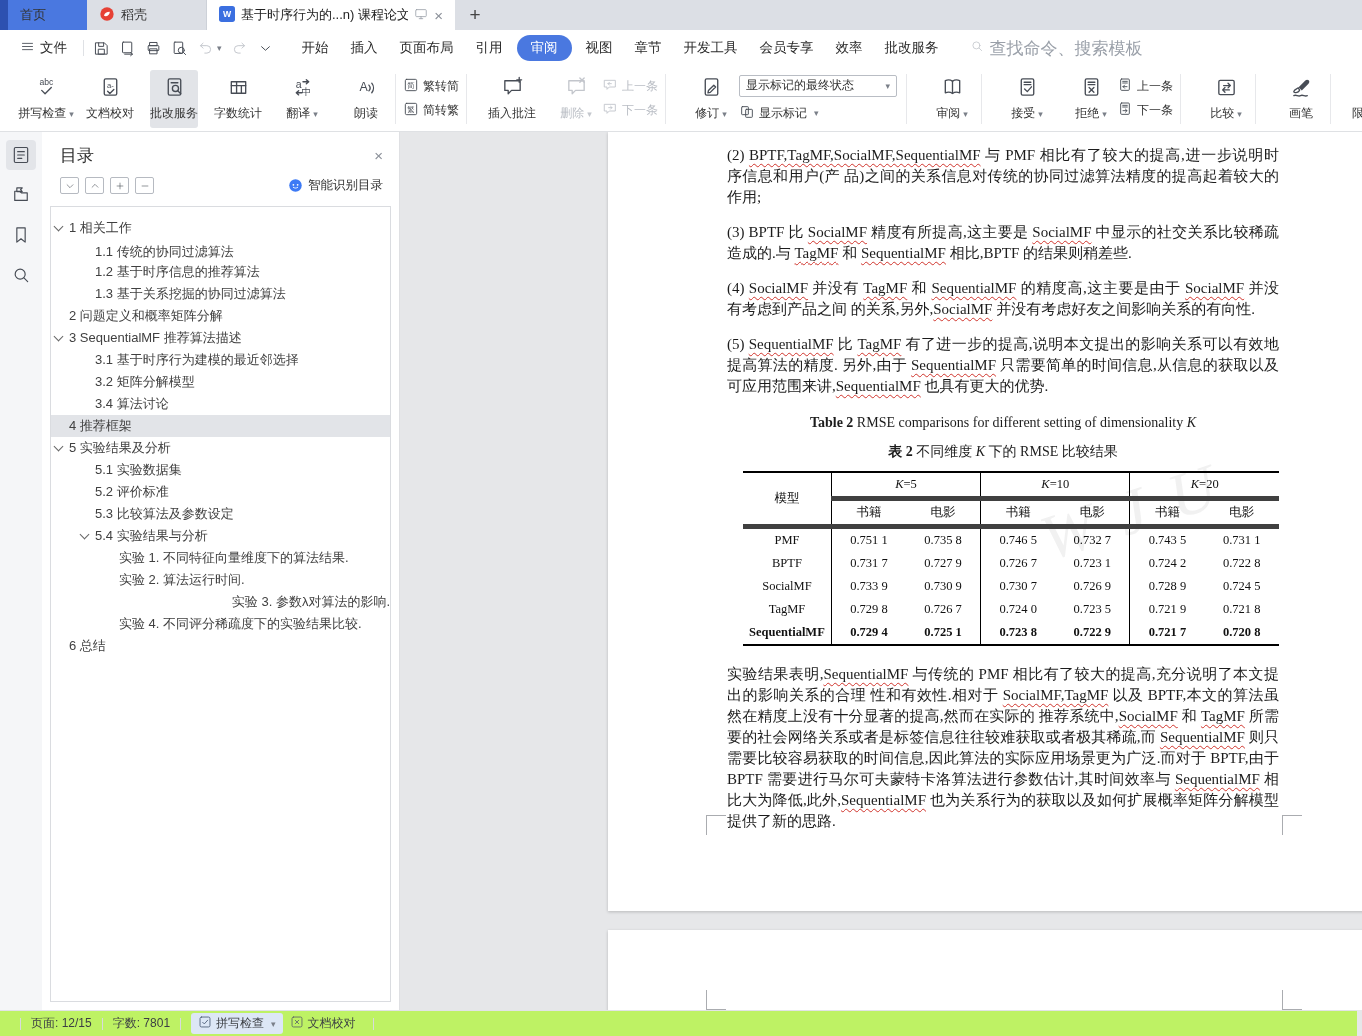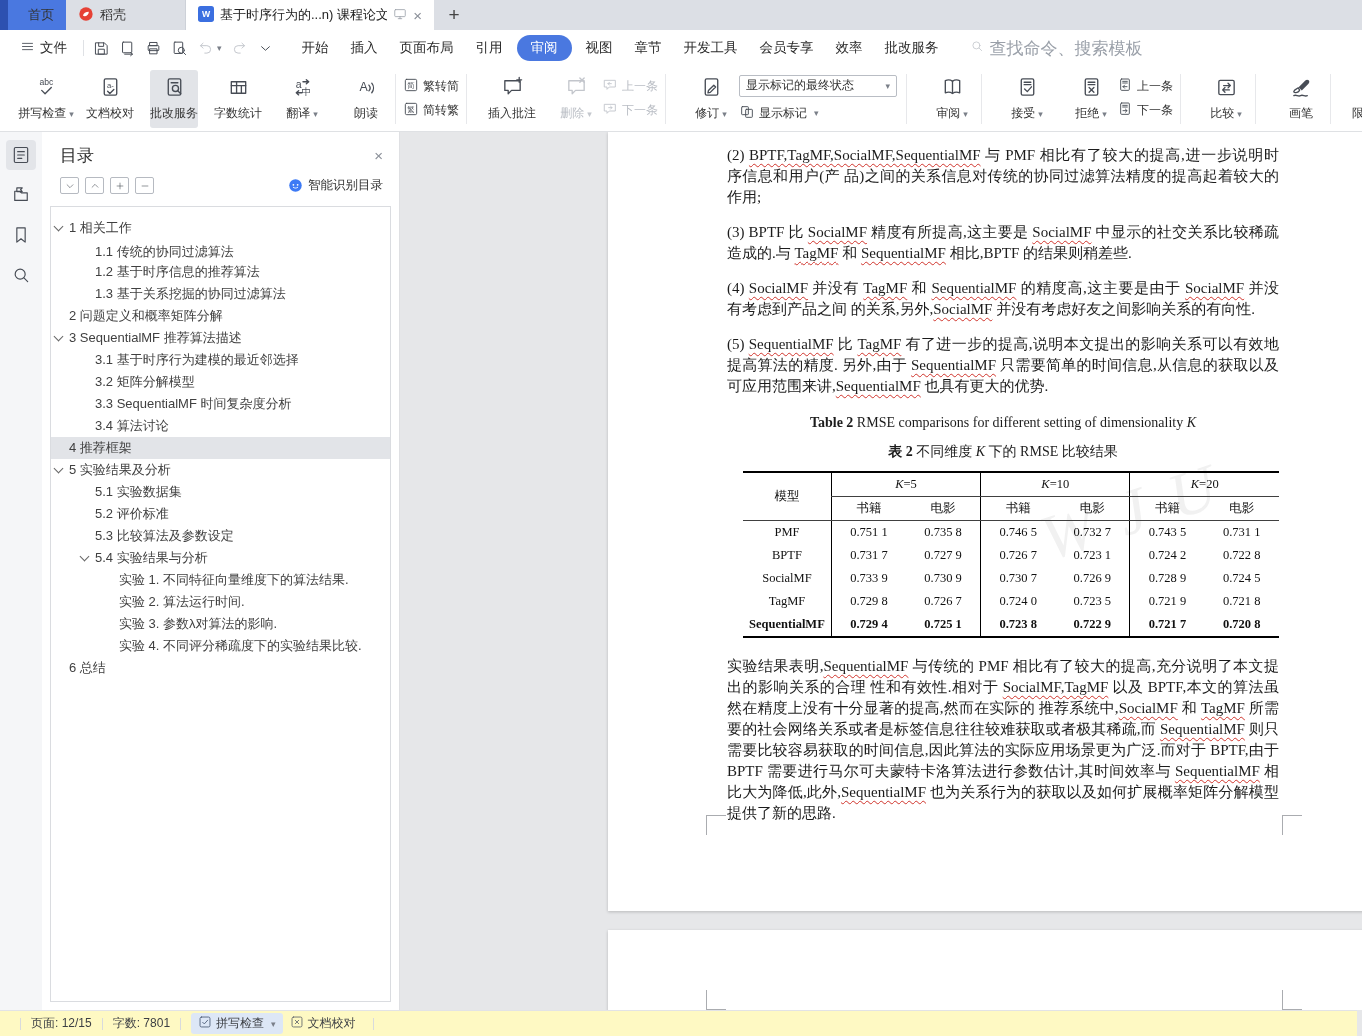--- a/index.html
+++ b/index.html
@@ -2,21 +2,21 @@
 <html><head>
 <meta charset="utf-8">
 <style>
   *{margin:0;padding:0;box-sizing:border-box;}
   html,body{width:1362px;height:1036px;overflow:hidden;}
   body{font-family:"Liberation Sans","DejaVu Sans",sans-serif;background:#e6e7e9;position:relative;font-size:13px;color:#333;}
 
   
   .titlebar{height:30px;background:#dcdfe5;display:flex;align-items:stretch;}
   .tb-edge{width:8px;background:#2d51b0;}
-  .tab-home{width:58px;background:#4a78e0;color:#fff;display:flex;align-items:center;justify-content:flex-end;font-size:13px;}
+  .tab-home{width:79px;background:#4a78e0;color:#fff;display:flex;align-items:center;justify-content:flex-start;font-size:13px;}
   .tab{display:flex;align-items:center;gap:6px;padding:0 12px;font-size:13px;color:#333;}
   .tab-store{width:120px;border-right:1px solid #cdd1d8;}
   .tab-doc{background:#fff;width:248px;}
   .tab-doc .ttl{flex:1;white-space:nowrap;overflow:hidden;font-size:13px;color:#222;}
   .tab-plus{width:40px;display:flex;align-items:center;justify-content:center;font-size:19px;color:#444;}
   .xclose{color:#8a8f98;font-size:15px;line-height:1;}
 
   
   .menubar{height:36px;background:#fff;display:flex;align-items:center;padding:0 10px;}
   .mfile{display:flex;align-items:center;gap:5px;font-size:13.5px;color:#2b2b2b;padding:0 10px;}
@@ -68,31 +68,31 @@
   .textcol{position:absolute;left:119px;top:13px;width:552px;font-family:"Liberation Serif","DejaVu Serif",serif;font-size:15px;line-height:21px;color:#1c1c1c;text-align:justify;}
   .para{margin-bottom:14px;}
   .err{text-decoration:underline wavy #d0342c 1px;text-underline-offset:3px;}
   .cap{text-align:center;font-size:14px;line-height:23px;margin-top:6px;}
   .capcn{margin-bottom:8px;}
   .bold{font-weight:bold;} .it{font-style:italic;}
   .tablewrap{margin-left:16px;margin-bottom:18px;}
   table.rmse{border-collapse:collapse;font-family:"Liberation Serif","DejaVu Serif",serif;font-size:12.5px;color:#111;border-top:2px solid #000;border-bottom:2px solid #000;table-layout:fixed;}
   table.rmse td,table.rmse th{font-weight:normal;text-align:center;padding:1px 0;height:17px;}
   table.rmse .gl{border-left:1px solid #000;}
-  table.rmse .hb{border-bottom:1px solid #404040;}
+  table.rmse .hb{border-bottom:5px solid #404040;}
   table.rmse tr.boldrow td{font-weight:bold;}
   .watermark{position:absolute;left:430px;top:340px;font-family:"Liberation Serif",serif;font-style:italic;font-size:64px;letter-spacing:26px;color:rgba(60,60,60,.07);transform:rotate(-18deg);pointer-events:none;}
   .mark{position:absolute;width:20px;height:20px;border-color:#aaacb0;}
   .mk-bl{border-top:1px solid #aaacb0;border-left:1px solid #aaacb0;}
   .mk-br{border-top:1px solid #aaacb0;border-left:1px solid #aaacb0;}
   .mk-tl{border-bottom:1px solid #aaacb0;border-left:1px solid #aaacb0;}
   .mk-tr{border-bottom:1px solid #aaacb0;border-left:1px solid #aaacb0;}
 
   
-  .statusbar{position:absolute;left:0;right:5px;bottom:0;height:26px;background:#fef9c3;border-top:1px solid #e2e3e6;display:flex;align-items:center;padding:0 10px;font-size:12px;color:#3c3f44;}
+  .statusbar{position:absolute;left:0;right:5px;bottom:0;height:26px;background:#bef264;border-top:1px solid #e2e3e6;display:flex;align-items:center;padding:0 10px;font-size:12px;color:#3c3f44;}
   .sdiv{width:1px;height:12px;background:#d8dadd;margin:0 10px;}
   .schip{display:flex;align-items:center;gap:4px;padding:2px 7px;border-radius:3px;}
   .schip.hl{background:#dde7f6;}
 </style>
 </head>
 <body>
 
 <div class="titlebar">
   <div class="tb-edge"></div>
   <div class="tab tab-home">
@@ -498,23 +498,20 @@
         <span class="chev"></span>
         <span>3 SequentialMF 推荐算法描述</span>
       </div>
       <div class="tocitem" style="padding-left: 44px;">
         <span>3.1 基于时序行为建模的最近邻选择</span>
       </div>
       <div class="tocitem" style="padding-left: 44px;">
         <span>3.2 矩阵分解模型</span>
       </div>
       <div class="tocitem" style="padding-left: 44px;">
-        <span>3.3 SequentialMF 时间复杂度分析</span>
-      </div>
-      <div class="tocitem" style="padding-left: 44px;">
         <span>3.4 算法讨论</span>
       </div>
       <div class="tocitem sel" style="padding-left: 18px;">
         <span>4 推荐框架</span>
       </div>
       <div class="tocitem" style="padding-left: 4px;">
         <span class="chev"></span>
         <span>5 实验结果及分析</span>
       </div>
       <div class="tocitem" style="padding-left: 44px;">
@@ -529,21 +526,21 @@
       <div class="tocitem" style="padding-left: 30px;">
         <span class="chev"></span>
         <span>5.4 实验结果与分析</span>
       </div>
       <div class="tocitem" style="padding-left: 68px;">
         <span>实验 1. 不同特征向量维度下的算法结果.</span>
       </div>
       <div class="tocitem" style="padding-left: 68px;">
         <span>实验 2. 算法运行时间.</span>
       </div>
-      <div class="tocitem" style="padding-left: 68px;">
+      <div class="tocitem" style="padding-left: 68px; justify-content: flex-end;">
         <span>实验 3. 参数λ对算法的影响.</span>
       </div>
       <div class="tocitem" style="padding-left: 68px;">
         <span>实验 4. 不同评分稀疏度下的实验结果比较.</span>
       </div>
       <div class="tocitem" style="padding-left: 18px;">
         <span>6 总结</span>
       </div>
     </div>
 </div>

